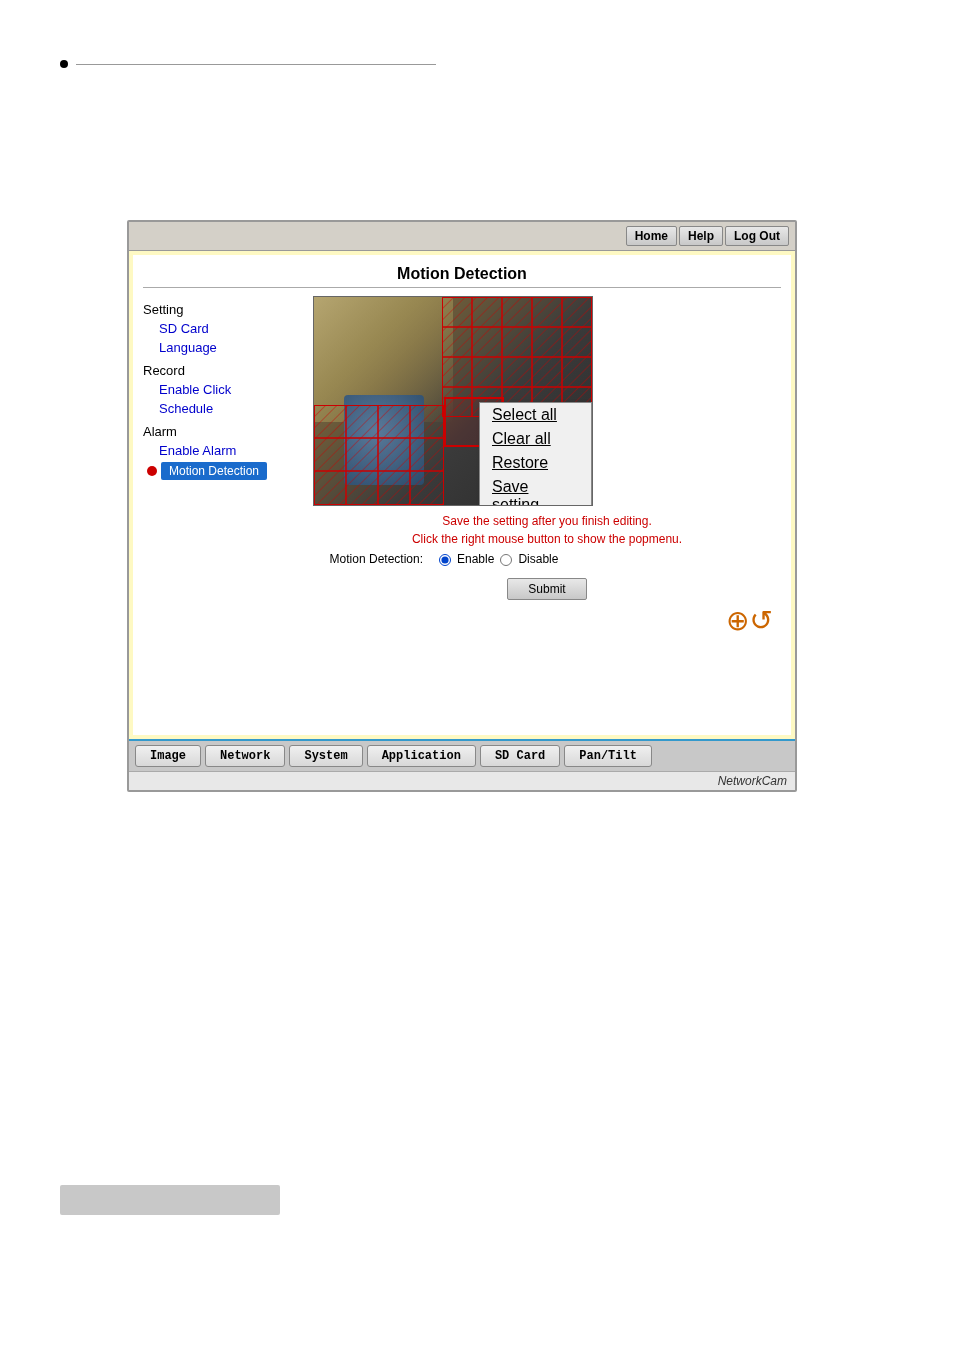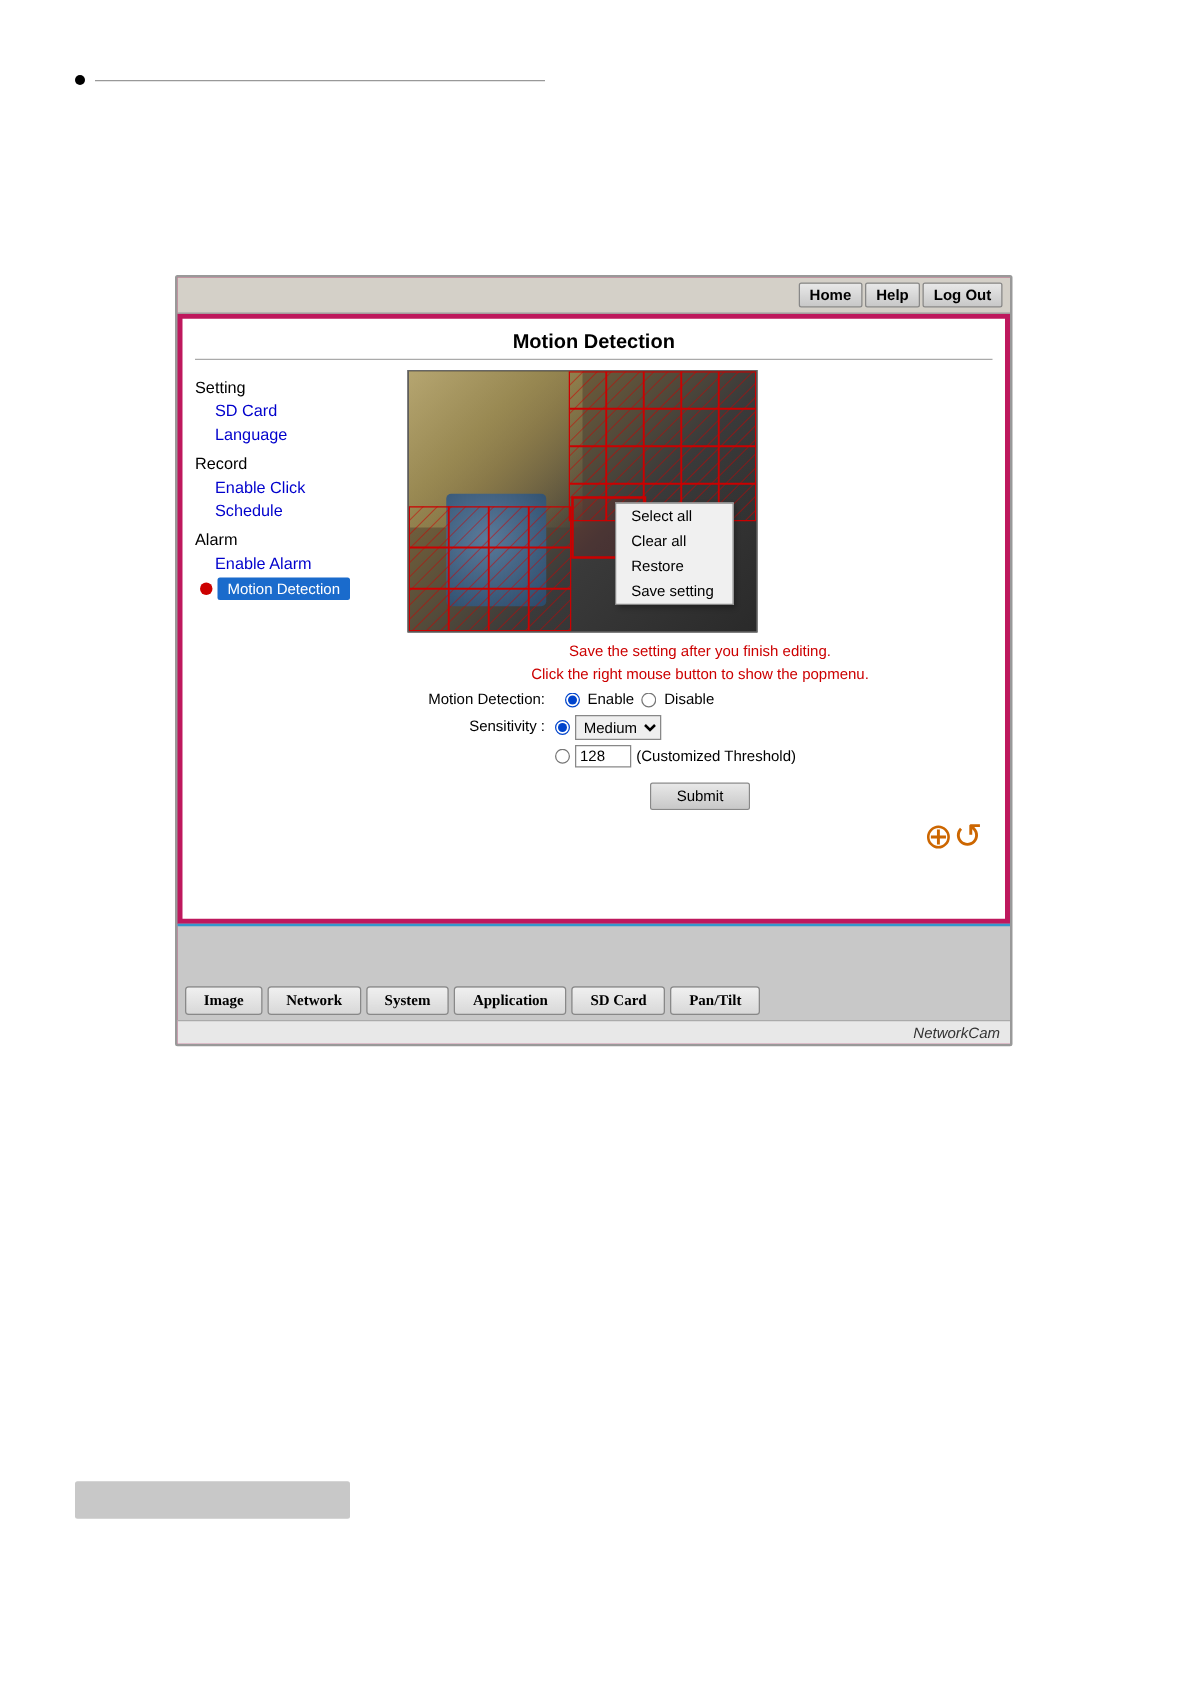--- a/index.html
+++ b/index.html
@@ -28,23 +28,23 @@
     }
     .bullet-line {
       width: 360px;
       height: 1px;
       background: #999;
     }
 
     .camera-ui {
       position: absolute;
       top: 220px;
-      left: 140px;
+      left: 127px;
       width: 670px;
-      background: #be185d;
+      background: #fef9c3;
       border: 2px solid #999;
       border-radius: 2px;
     }
 
     .top-bar {
       background: #d4d0c8;
       display: flex;
       justify-content: flex-end;
       padding: 4px 6px;
       gap: 2px;
@@ -179,23 +179,24 @@
       top: 105px;
       left: 165px;
       background: #f0f0f0;
       border: 1px solid #888;
       box-shadow: 2px 2px 4px rgba(0,0,0,0.3);
       z-index: 10;
       min-width: 95px;
     }
     .context-menu-item {
       padding: 3px 12px;
-      font-size: 12px;
+      font-size: 16px;
       cursor: pointer;
       color: #000;
+      text-decoration: underline;
     }
 
     .instruction-text {
       color: #cc0000;
       font-size: 12px;
       text-align: center;
       margin-top: 6px;
       line-height: 1.5;
     }
 
@@ -299,22 +300,21 @@
     }
     .tab-btn {
       background: linear-gradient(to bottom, #f0f0f0, #d8d8d8);
       border: 1px solid #888;
       border-radius: 3px;
       padding: 3px 14px;
       font-size: 12px;
       font-weight: bold;
       color: #000;
       cursor: pointer;
-      font-family: Liberation Serif, serif;
-      margin-top: 44px;
+      font-family: Liberation Mono, monospace;
     }
 
     .status-bar {
       background: #e8e8e8;
       border-top: 1px solid #aaa;
       text-align: right;
       padding: 2px 8px;
       font-size: 12px;
       font-style: italic;
       color: #333;
@@ -442,36 +442,20 @@
         <div class="form-row">
           <span class="form-label">Motion Detection:</span>
           <div class="radio-group">
             <input type="radio" name="motion" checked="" class="radio-input" style="">
             <span>Enable</span>
             <input type="radio" name="motion" class="radio-input" style="">
             <span>Disable</span>
           </div>
         </div>
 
-        <div class="sensitivity-row">
-          <span class="sensitivity-label">Sensitivity :</span>
-          <div class="sensitivity-options">
-            <div class="sensitivity-dropdown-row">
-              <input type="radio" name="sensitivity" checked="" class="radio-input" style="">
-              <select class="small-select">
-                <option>Medium</option>
-              </select>
-            </div>
-            <div class="sensitivity-custom-row">
-              <input type="radio" name="sensitivity" class="radio-input" style="">
-              <input type="text" class="small-input" value="128" style="">
-              <span>(Customized Threshold)</span>
-            </div>
-          </div>
-        </div>
 
         <div class="submit-row">
           <button class="submit-btn">Submit</button>
         </div>
 
         <div class="logo-area">
           <span class="logo-icon">⊕↺</span>
         </div>
 
       </div>

